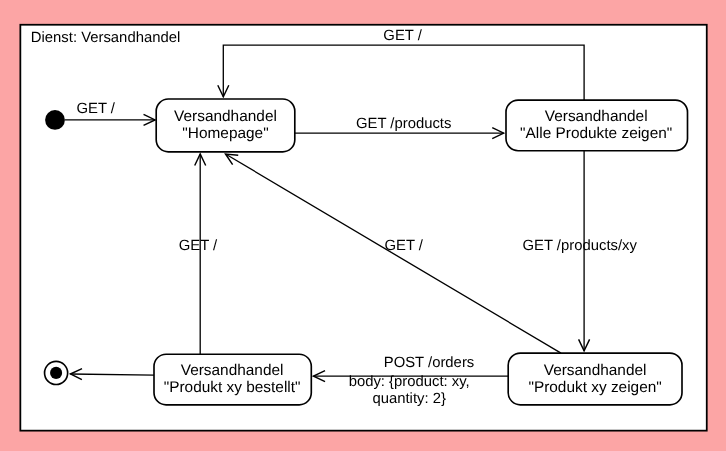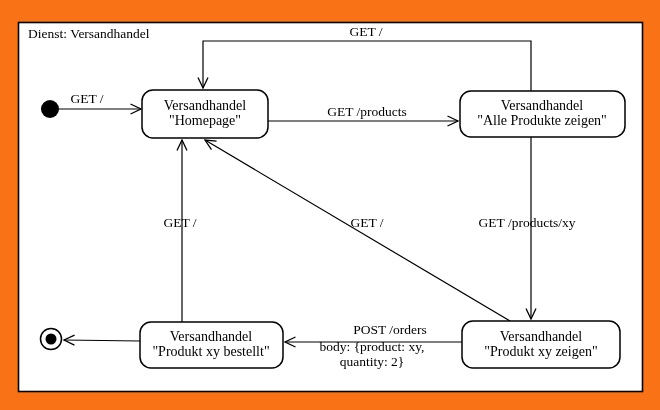--- a/index.html
+++ b/index.html
@@ -4,22 +4,22 @@
 <style>
   html, body {
     margin: 0;
     padding: 0;
     background: #ffffff;
   }
   .stage {
     position: relative;
     width: 660px;
     height: 410px;
-    background: #f97316;
-    font-family: Liberation Serif, serif;
+    background: #fca5a5;
+    font-family: Liberation Sans, sans-serif;
   }
   svg { display: block; }
   .frame-rect {
     fill: #ffffff;
     stroke: #000000;
     stroke-width: 1.6;
   }
   .state-rect {
     fill: #ffffff;
     stroke: #000000;

